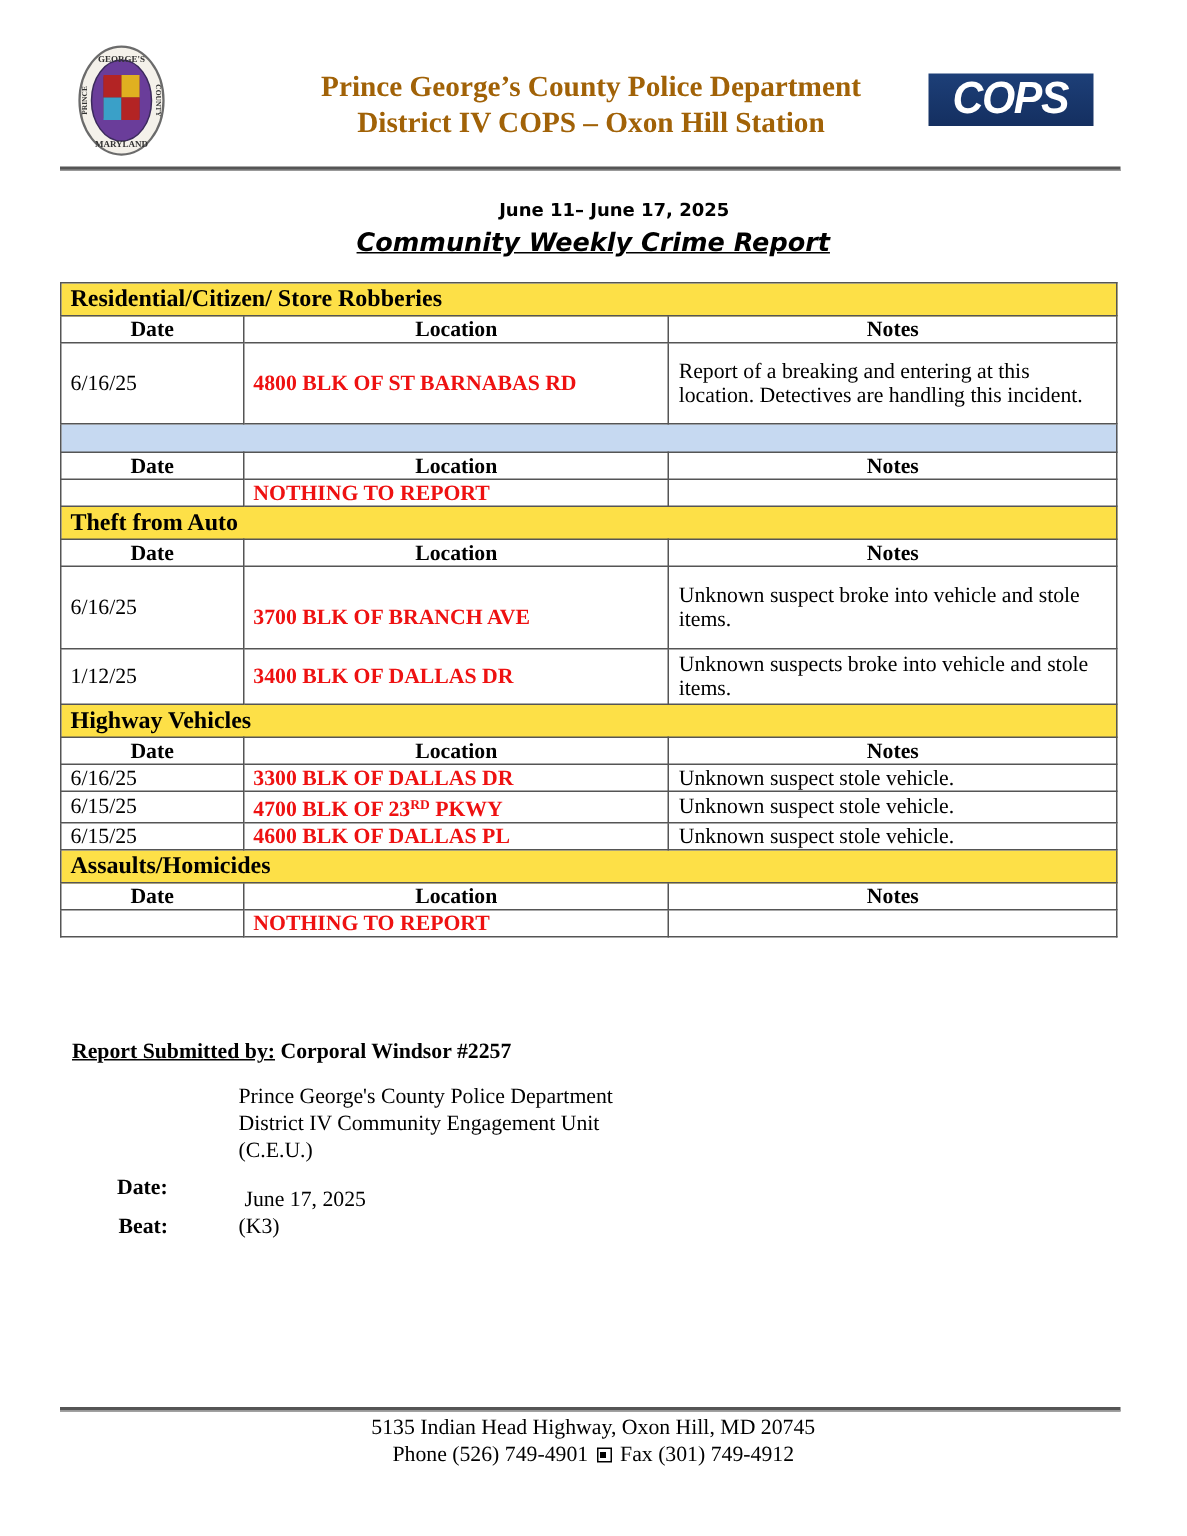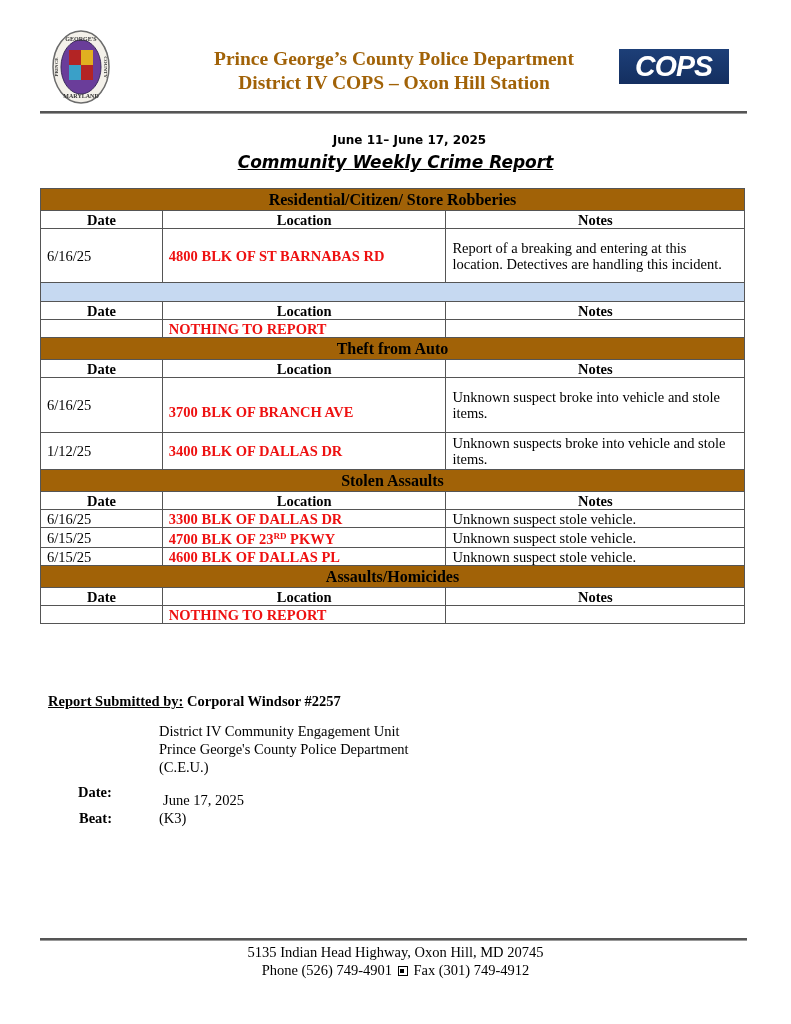--- a/index.html
+++ b/index.html
@@ -19,21 +19,21 @@
   
   .range { position: absolute; left: 14px; width: 791px; top: 133px; text-align: center;
     font-family: "DejaVu Sans", sans-serif; font-weight: bold; font-size: 12px; }
   .report-title { position: absolute; left: 0; width: 791px; top: 152px; text-align: center;
     font-family: "DejaVu Sans", sans-serif; font-weight: bold; font-style: italic; font-size: 17px; text-decoration: underline; }
 
   
   table.crime { position: absolute; left: 40px; top: 188px; width: 705px; border-collapse: collapse;
     font-family: "Liberation Serif", serif; font-size: 14.5px; }
   table.crime td { border: 1px solid #555; padding: 0 6px; vertical-align: middle; line-height: 16px; }
-  td.section { background: #a16207; text-align: center; font-weight: bold; font-size: 16px; height: 22px; }
+  td.section { background: #fde047; text-align: left; font-weight: bold; font-size: 16px; height: 22px; }
   td.blank-section { background: #c6d9f1; height: 19px; }
   td.hdr { text-align: center; font-weight: bold; height: 18px; }
   td.loc { color: #ee1111; font-weight: bold; }
   td.date { }
   td.notes { }
   col.c1 { width: 122px; } col.c2 { width: 284px; } col.c3 { width: 299px; }
   .row-tall-a td { height: 54px; }
   .row-tall-b td { height: 55px; vertical-align: top; padding-top: 6px; }
   .row-tall-b td.loc { vertical-align: middle; padding-top: 14px; }
   .row-tall-c td { height: 37px; vertical-align: top; padding-top: 2px; }
@@ -136,21 +136,21 @@
       <td class="loc">3700 BLK OF BRANCH AVE</td>
       <td class="notes">Unknown suspect broke into vehicle and stole items.</td>
     </tr>
     <tr class="row-tall-c">
       <td class="date">1/12/25</td>
       <td class="loc">3400 BLK OF DALLAS DR</td>
       <td class="notes">Unknown suspects broke into vehicle and stole items.</td>
     </tr>
 
     <tr>
-        <td class="section" colspan="3">Stolen Assaults</td>
+        <td class="section" colspan="3">Highway Vehicles</td>
       </tr>
     <tr>
       <td class="hdr">Date</td>
       <td class="hdr">Location</td>
       <td class="hdr">Notes</td>
     </tr>
     <tr class="row-single">
       <td class="date">6/16/25</td>
       <td class="loc">3300 BLK OF DALLAS DR</td>
       <td class="notes">Unknown suspect stole vehicle.</td>
@@ -179,22 +179,22 @@
       <td class="loc">NOTHING TO REPORT</td>
       <td class="notes"></td>
     </tr>
   </tbody>
 </table>
 
 <div class="submitted">
   <span class="lbl">Report Submitted by:</span><span> Corporal Windsor #2257</span>
 </div>
 <div class="unit">
+  <div>Prince George's County Police Department</div>
   <div>District IV Community Engagement Unit</div>
-  <div>Prince George's County Police Department</div>
   <div>(C.E.U.)</div>
 </div>
 <div class="kv-label" style="left:78px; top:784px;">Date:</div>
 <div class="kv-value" style="left:163px; top:792px;">June 17, 2025</div>
 <div class="kv-label" style="left:79px; top:810px;">Beat:</div>
 <div class="kv-value" style="left:159px; top:810px;">(K3)</div>
 
 <div class="rule-bottom"></div>
 <div class="footer">
   <div>5135 Indian Head Highway, Oxon Hill, MD 20745</div>

